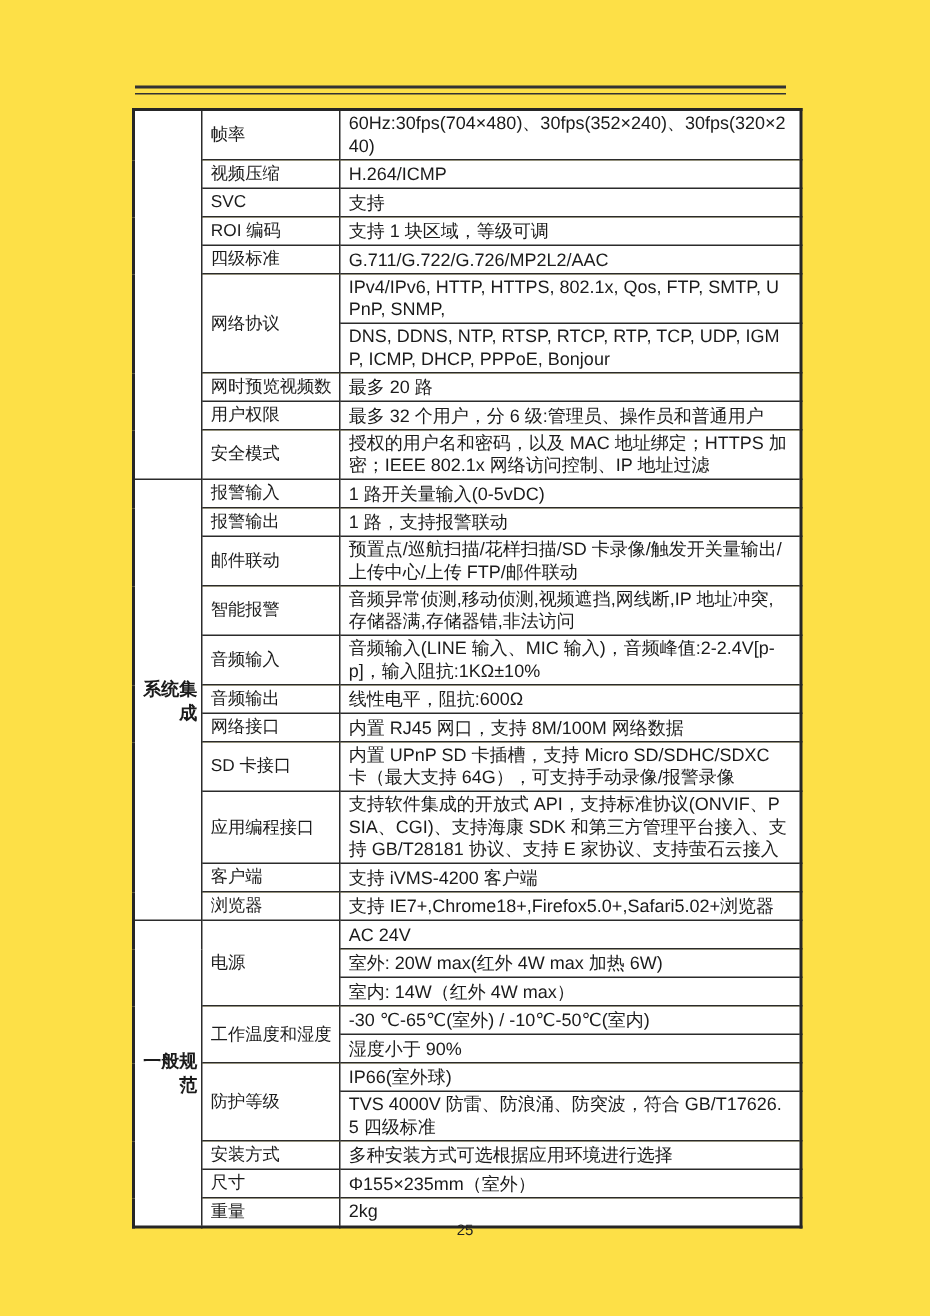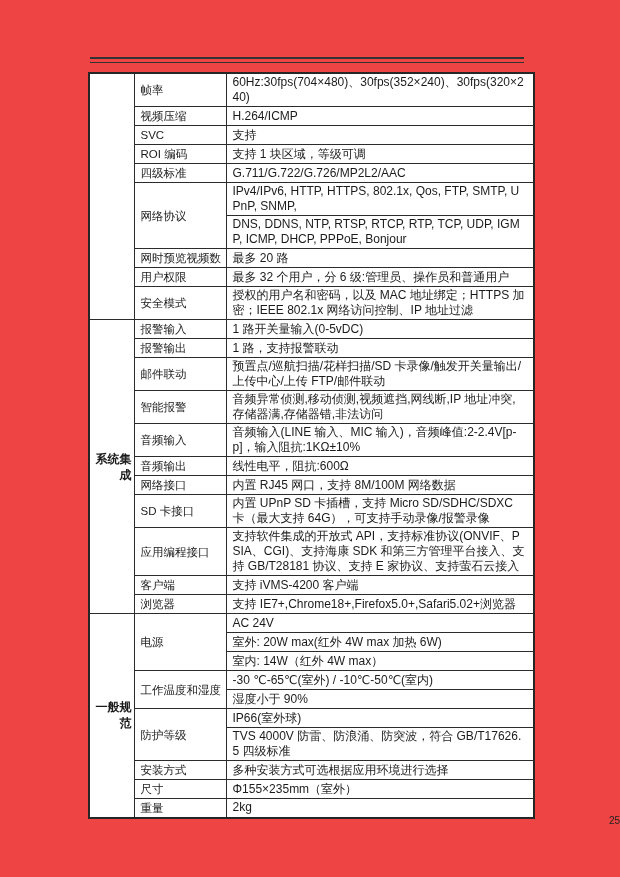--- a/index.html
+++ b/index.html
@@ -1,19 +1,19 @@
 <!DOCTYPE html>
 <html><head>
 <meta charset="utf-8">
 <style>
   html,body{margin:0;padding:0;background:#e8e8e8;}
   .page{
     position:relative;
     width:620px;height:877px;
-    background:#ef4444;
+    background:#fde047;
     font-family:"Liberation Sans","DejaVu Sans",sans-serif;
     color:#1b1b1b;
     overflow:hidden;
     margin:0 auto;
   }
   .header-rule{
     position:absolute;
     left:90px;top:57px;width:434px;height:3px;
     border-top:2px solid #333;
     border-bottom:1px solid #333;
@@ -47,21 +47,21 @@
     line-height:14px;
   }
   td.val{
     padding:1px 6px;
     line-height:15px;
     word-break:break-all;
   }
   .page-number{
     position:absolute;
     left:0;right:0;top:815px;
-    text-align:right;
+    text-align:center;
     font-size:10px;
     color:#222;
   }
 </style>
 </head>
 <body>
 
 <div class="page">
 
   <div class="header-rule"></div>

